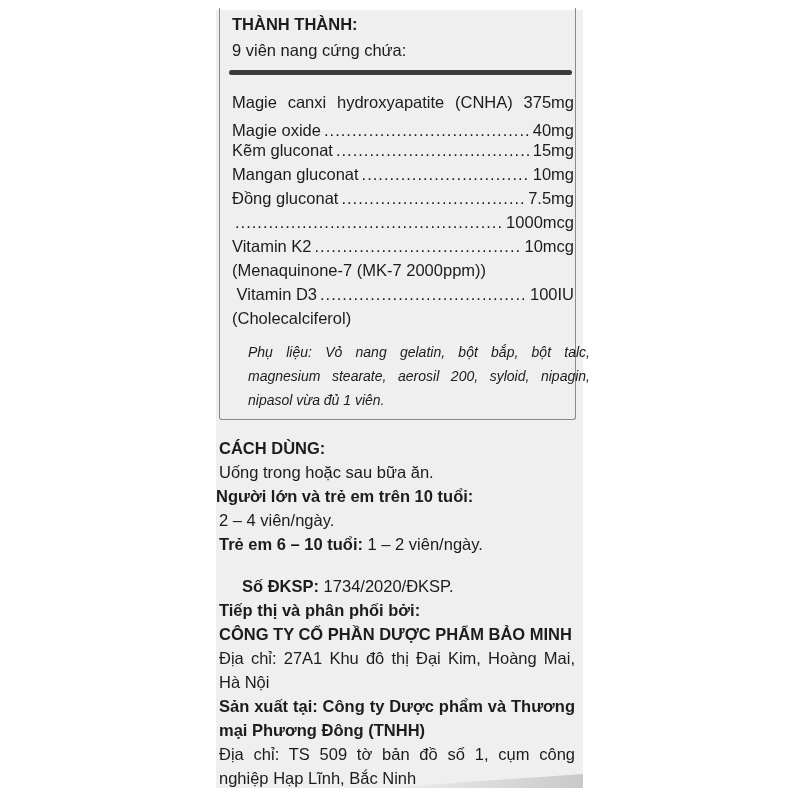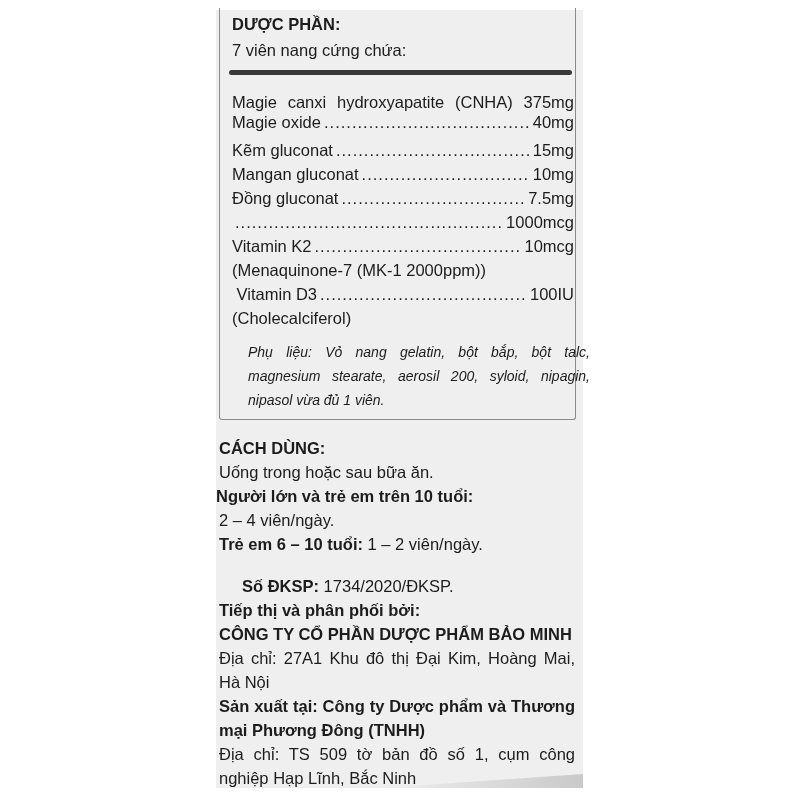--- a/index.html
+++ b/index.html
@@ -101,27 +101,27 @@
       text-align-last: justify;
       white-space: nowrap;
     }
   </style>
 </head>
 <body>
 
 <div class="panel">
 
   <div class="ingredients-box">
-    <div class="line heading" style="top:6px;">DƯỢC PHẦN:</div>
-    <div class="line" style="top:32px;">7 viên nang cứng chứa:</div>
+    <div class="line heading" style="top:6px;">THÀNH THÀNH:</div>
+    <div class="line" style="top:32px;">9 viên nang cứng chứa:</div>
     <div class="divider-bar"></div>
 
     <div class="justify" style="top:84px;">Magie canxi hydroxyapatite (CNHA) 375mg</div>
 
-    <div class="row" style="top:104px;">
+    <div class="row" style="top:112px;">
       <span class="name">Magie oxide</span>
       <span class="dots"></span>
       <span class="amt">40mg</span>
     </div>
     <div class="row" style="top:132px;">
       <span class="name">Kẽm gluconat</span>
       <span class="dots"></span>
       <span class="amt">15mg</span>
     </div>
     <div class="row" style="top:156px;">
@@ -136,21 +136,21 @@
     </div>
     <div class="row" style="top:204px;">
       <span class="dots"></span>
       <span class="amt">1000mcg</span>
     </div>
     <div class="row" style="top:228px;">
       <span class="name">Vitamin K2</span>
       <span class="dots"></span>
       <span class="amt">10mcg</span>
     </div>
-    <div class="line" style="top:252px;">(Menaquinone-7 (MK-1 2000ppm))</div>
+    <div class="line" style="top:252px;">(Menaquinone-7 (MK-7 2000ppm))</div>
     <div class="row" style="top:276px;">
       <span class="name" style="white-space:pre;"> Vitamin D3</span>
       <span class="dots"></span>
       <span class="amt">100IU</span>
     </div>
     <div class="line" style="top:300px;">(Cholecalciferol)</div>
 
     <div class="italic-note" style="top:332px;">Phụ liệu: Vỏ nang gelatin, bột bắp, bột talc, magnesium stearate, aerosil 200, syloid, nipagin, nipasol vừa đủ 1 viên.</div>
   </div>
 

